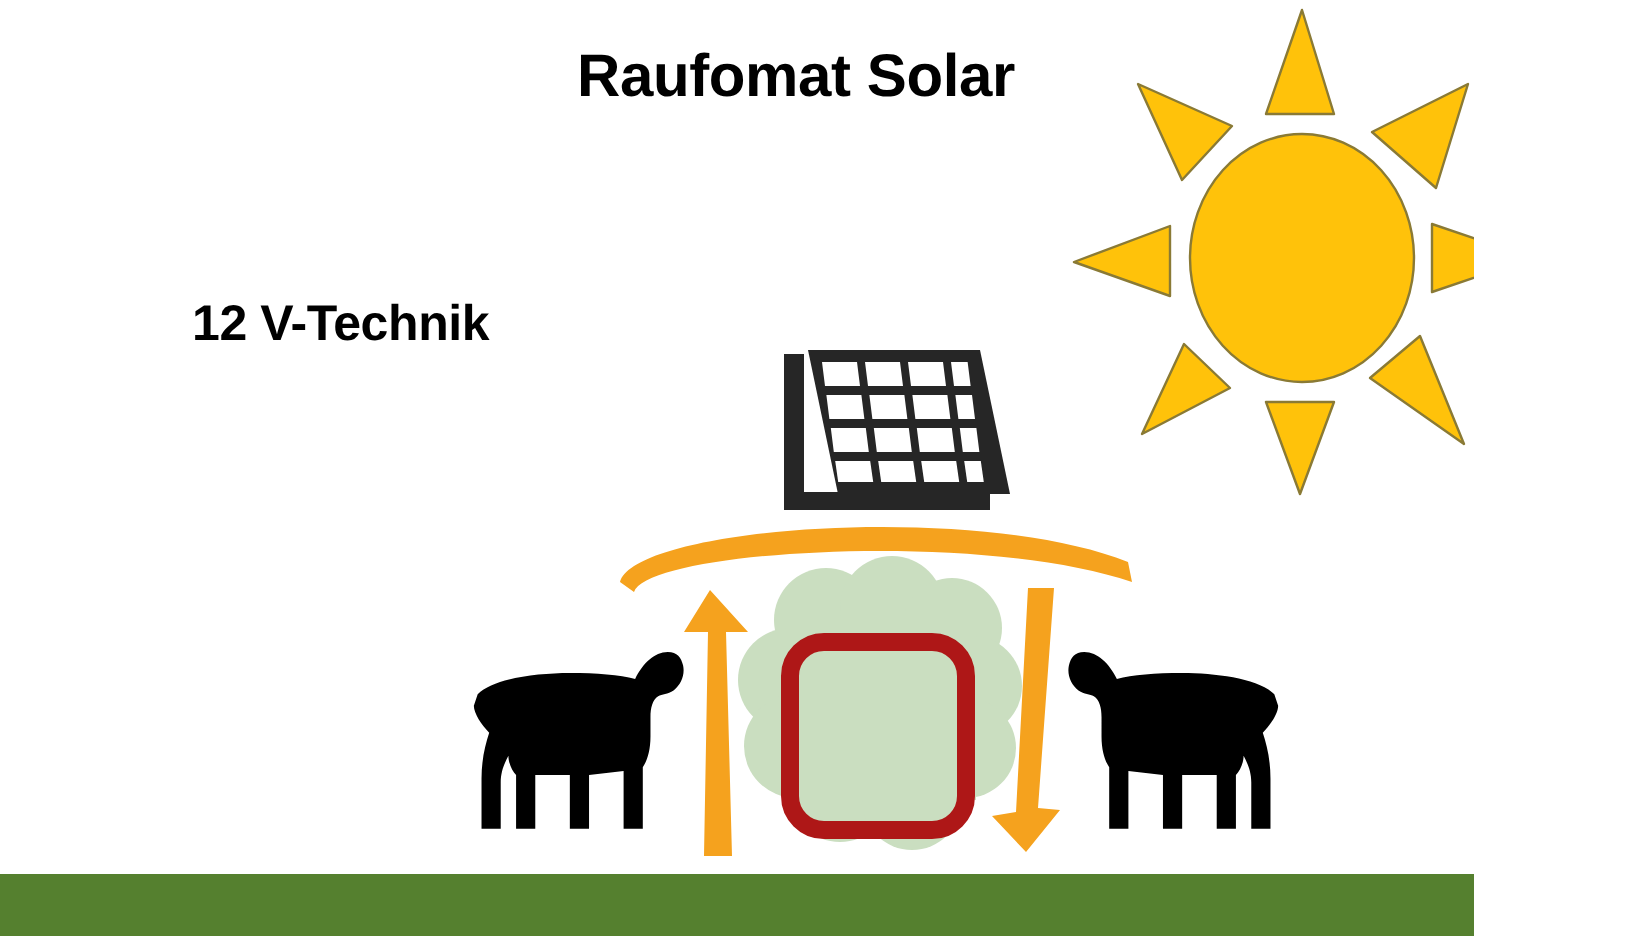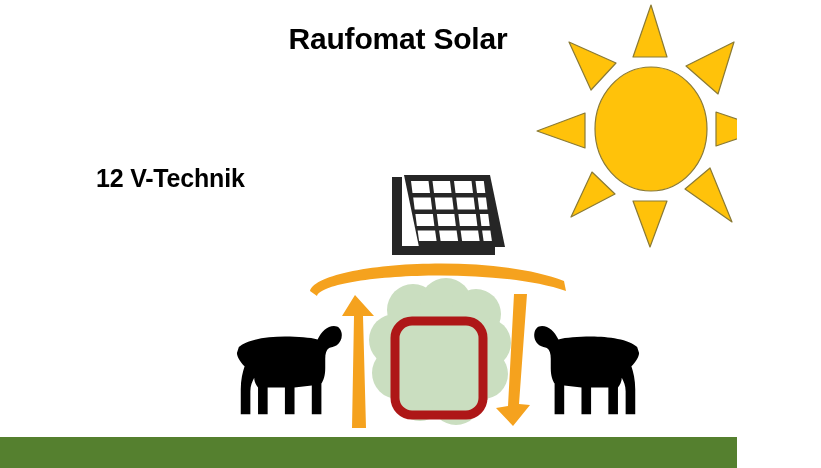--- a/index.html
+++ b/index.html
@@ -28,21 +28,21 @@
     font-size: 30px;
     font-weight: bold;
     color: #000000;
     letter-spacing: -0.2px;
     line-height: 1.15;
     white-space: nowrap;
   }
   #subtitle {
     position: absolute;
     left: 96px;
-    top: 164px;
+    top: 148px;
     font-family: "Liberation Sans", sans-serif;
     font-size: 25px;
     font-weight: bold;
     color: #000000;
     letter-spacing: -0.2px;
     white-space: nowrap;
   }
   #sun-layer {
     position: absolute;
     left: 520px;

